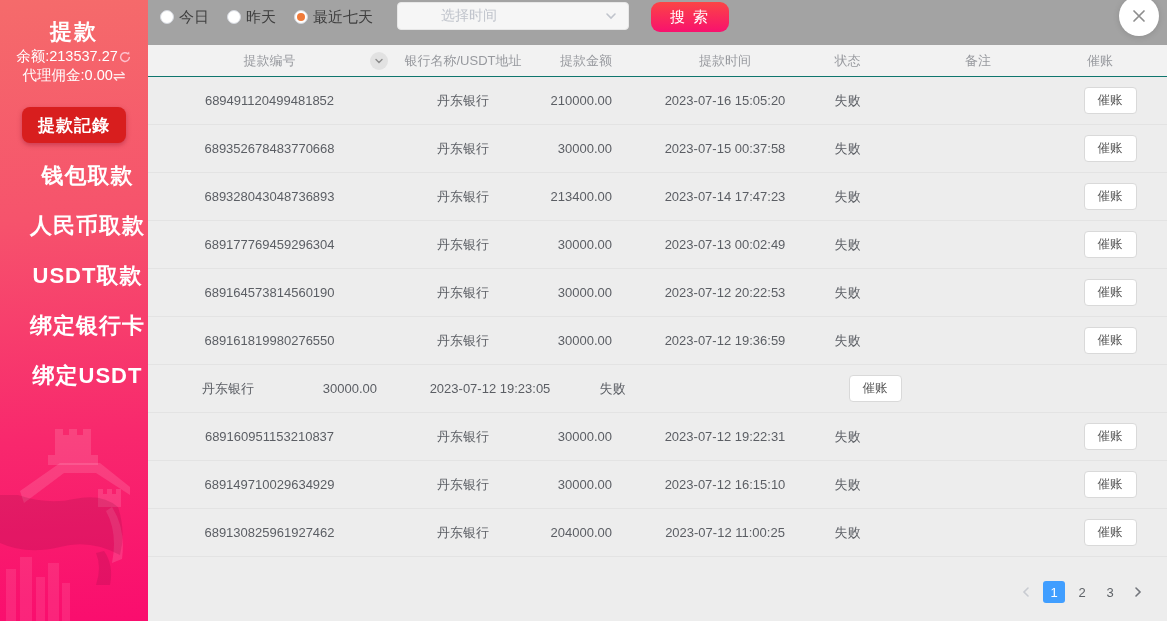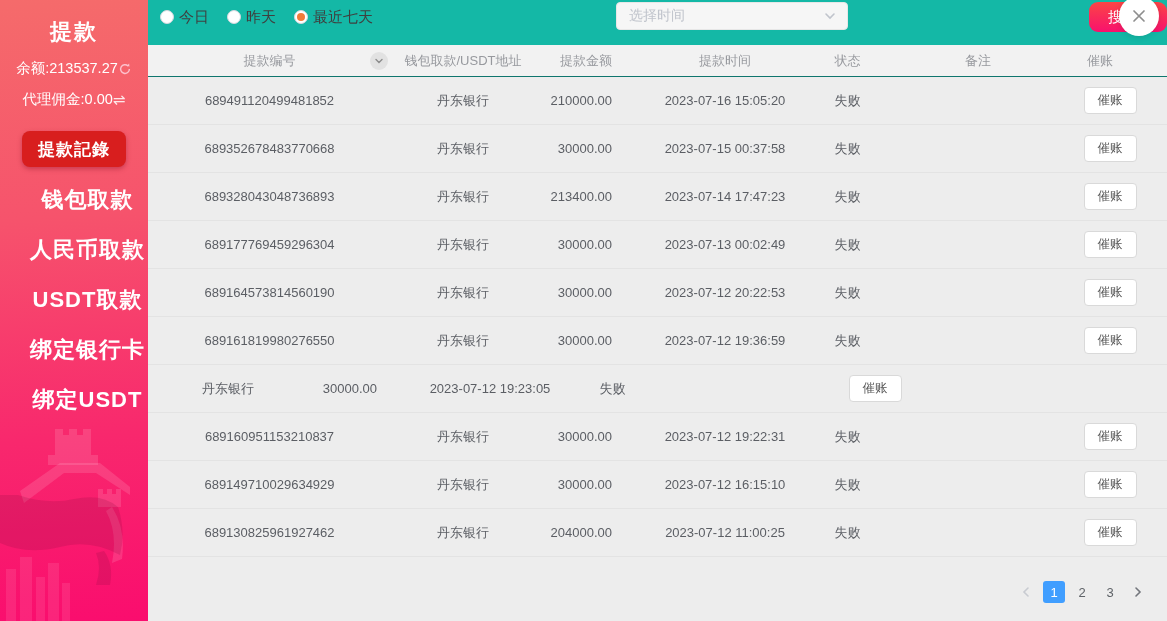--- a/index.html
+++ b/index.html
@@ -8,48 +8,48 @@
   .app { display:flex; width:1167px; height:621px; background:#ededed; }
 
   
   .sidebar { position:relative; width:148px; height:621px; flex:0 0 148px;
     background:linear-gradient(176deg,#f56b6b 0%,#f6536c 35%,#f8286d 70%,#fa0d6e 100%);
     color:#fff; overflow:hidden; }
   .sidebar-inner { position:relative; z-index:2; }
   .wall-art { position:absolute; left:0; bottom:0; z-index:1; opacity:.9; }
   .sb-title { text-align:center; font-size:22px; font-weight:bold; margin-top:17px; letter-spacing:2px; }
   .sb-line { display:flex; align-items:center; justify-content:center; gap:0;
-    font-size:14.5px; margin-top:12px; white-space:nowrap; }
+    font-size:14.5px; margin-top:0; white-space:nowrap; }
   .sb-line .glyph { font-size:15px; opacity:.85; }
   .refresh-svg { width:14px; height:14px; opacity:.8; }
   .sb-active-btn { display:block; margin:22px auto 0; width:104px; height:36px;
     background:#d81e1e; border:none; border-radius:8px; color:#fff; font-size:17px;
     font-weight:bold; cursor:pointer; box-shadow:0 2px 5px rgba(120,0,30,.35);
     font-family:Liberation Serif, serif; letter-spacing:1px; }
   .sb-menu { margin-top:8px; }
   .sb-item { height:50px; display:flex; align-items:center; justify-content:center;
     font-size:22px; font-weight:bold; letter-spacing:1px; cursor:pointer;padding-left:27px; }
 
   
   .main { position:relative; width:1019px; display:flex; flex-direction:column; }
 
   
-  .topbar { position:relative; height:45px; background:#14b8a6; display:flex;
-    align-items:flex-start; padding:2px 0 0 12px;justify-content:space-between; }
+  .topbar { position:relative; height:45px; background:#a3a3a3; display:flex;
+    align-items:flex-start; padding:2px 0 0 12px; }
   .radio-group { display:flex; align-items:center; gap:18px; height:30px; }
   .radio { display:flex; align-items:center; gap:5px; cursor:pointer; }
   .radio-circle { width:14px; height:14px; border-radius:50%; background:#fff;
     border:1px solid #d4d7de; position:relative; }
   .radio-circle.checked::after { content:""; position:absolute; left:2px; top:2px;
     width:8px; height:8px; border-radius:50%; background:#f07b3a; }
   .radio-label { font-size:15px; color:#3f3f3f; }
   .date-select { margin-left:24px; width:232px; height:28px; background:#f6f6f6;
     border:1px solid #e7e7e7; border-radius:4px; display:flex; align-items:center;
     justify-content:space-between; padding:0 10px 0 12px; cursor:pointer; }
-  .date-placeholder { font-size:14px; color:#c0c4cc; }
+  .date-placeholder { font-size:14px; color:#c0c4cc;margin-left:31px; }
   .search-btn { margin-left:22px; width:78px; height:30px; border:none; border-radius:9px;
     background:linear-gradient(180deg,#fb4545 0%,#f8116e 100%); color:#fff; font-size:15px;
     cursor:pointer; font-family:inherit; letter-spacing:2px; }
   .close-btn { position:absolute; top:-4px; right:8px; width:40px; height:40px;
     border-radius:50%; background:#fff; border:none; box-shadow:0 1px 6px rgba(0,0,0,.13);
     display:flex; align-items:center; justify-content:center; cursor:pointer; }
 
   
   .thead { position:relative; height:32px; background:#f2f2f2; display:flex;
     align-items:center; border-bottom:1px solid #0f766e; color:#97999e; font-size:13px; }
@@ -172,21 +172,21 @@
       </button>
     </div>
 
     <div class="thead">
       <div class="c c-id">提款编号</div>
       <button class="col-chevron-badge">
         <svg width="10" height="10" viewBox="0 0 10 10">
           <path d="M2 3.5 l3 3 3-3" fill="none" stroke="#8c8c8c" stroke-width="1.4" stroke-linecap="round"></path>
         </svg>
       </button>
-      <div class="c c-bank">钱包取款/USDT地址</div>
+      <div class="c c-bank">银行名称/USDT地址</div>
       <div class="c c-amount">提款金额</div>
       <div class="c c-time">提款时间</div>
       <div class="c c-status">状态</div>
       <div class="c c-remark">备注</div>
       <div class="c c-action">催账</div>
     </div>
 
     <div class="tbody">
 
         <div class="trow">

